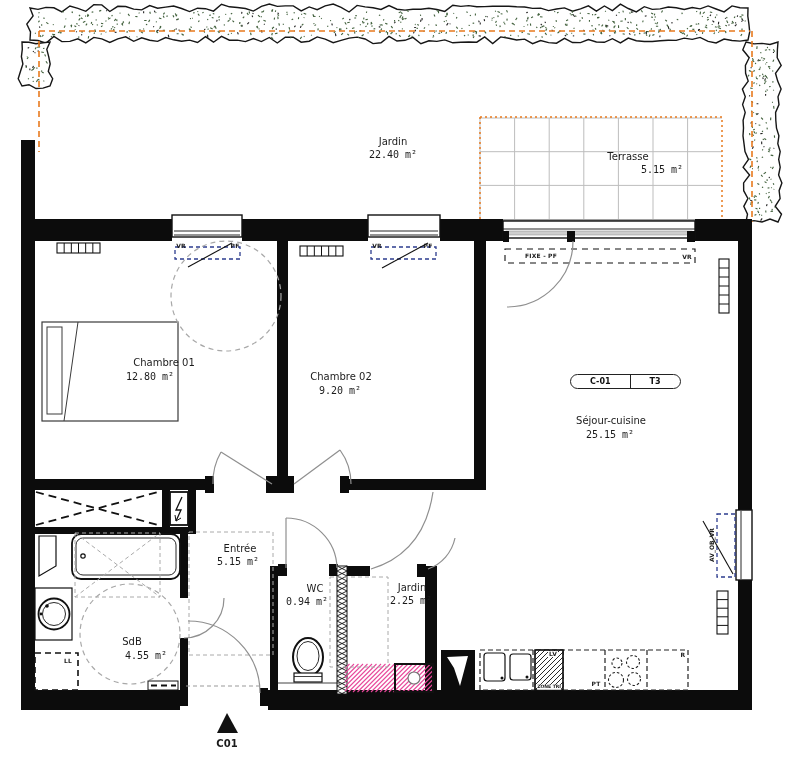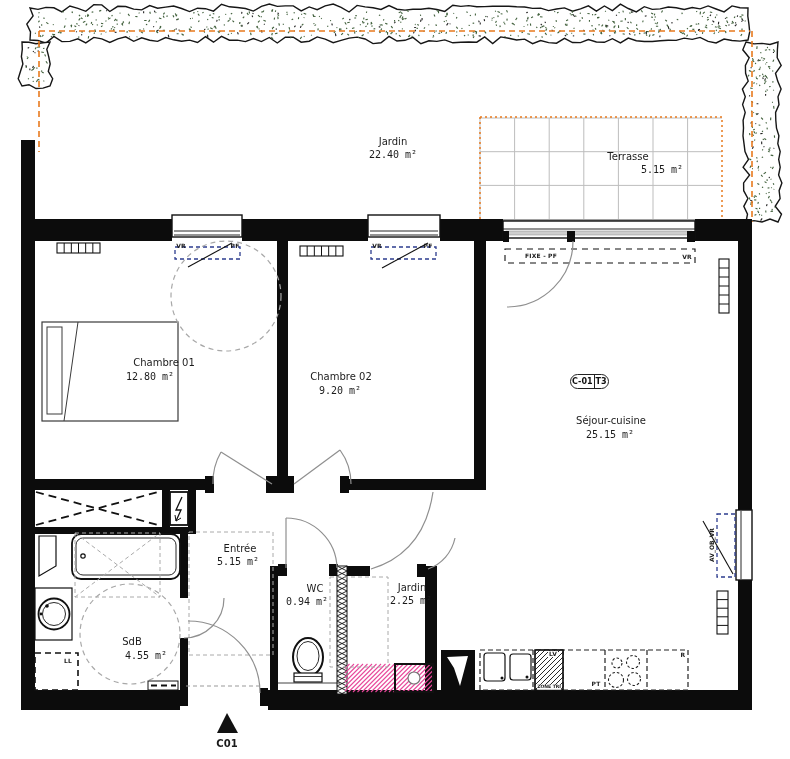--- a/index.html
+++ b/index.html
@@ -10,21 +10,21 @@
        text-align:center;line-height:1;}
   .room{font-size:10px;}
   .area{font-size:10px;font-family:"DejaVu Sans Mono",monospace;}
   .tiny{font-size:6px;font-weight:bold;letter-spacing:0.2px;}
   .micro{font-size:4.5px;font-weight:bold;}
   .small7{font-size:10px;font-weight:bold;}
   .vlabel{position:absolute;transform:translate(-50%,-50%) rotate(-90deg);font-size:6px;
           font-weight:bold;white-space:nowrap;color:#1b1b1b;}
   .tag{position:absolute;display:flex;align-items:stretch;border:1.2px solid #222;
        border-radius:9px;background:#fff;font-size:8px;font-weight:bold;color:#111;}
-  .tag .cell{padding:2px 1px;text-align:center;}
+  .tag .cell{padding:2px 19px;text-align:center;}
   .tag .cell + .cell{border-left:1.2px solid #222;}
 </style>
 </head>
 <body>
 
 <div id="stage">
   <svg id="plan" width="790" height="759" viewBox="0 0 790 759">
       <g>
         <line x1="480" y1="118" x2="480" y2="219" stroke="#bdbdbd" stroke-width="1"></line>
         <line x1="514.6" y1="118" x2="514.6" y2="219" stroke="#bdbdbd" stroke-width="1"></line>

